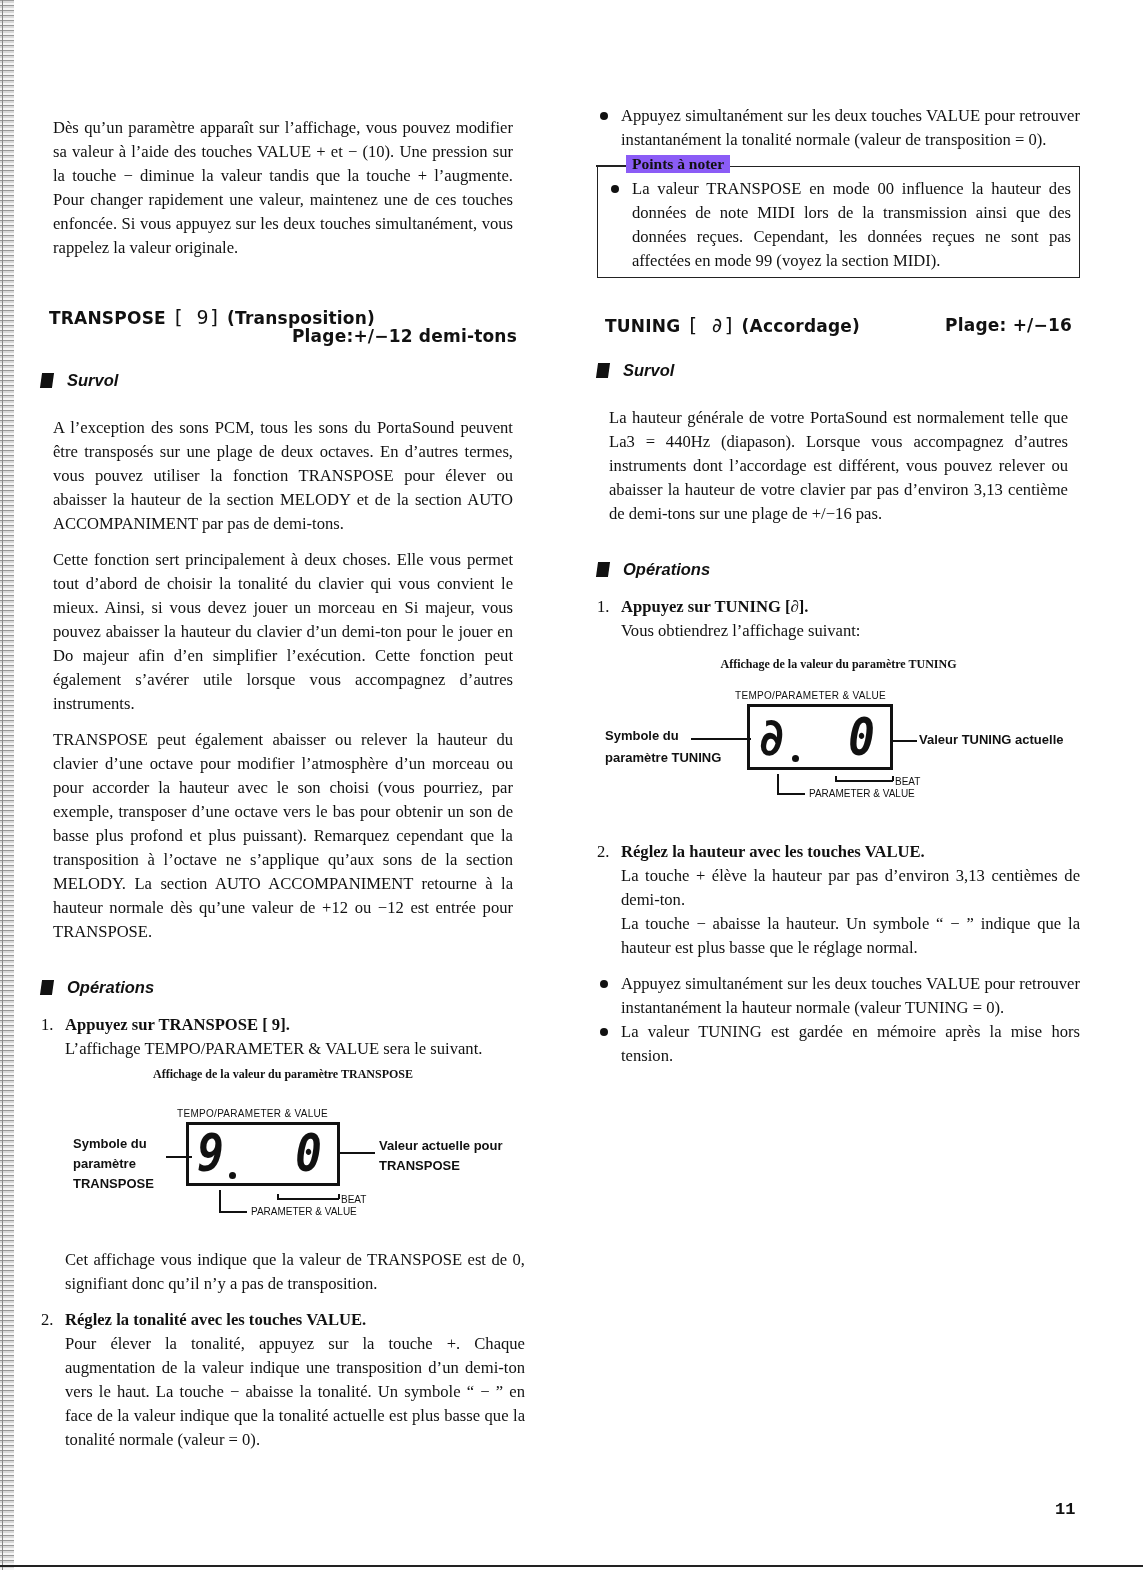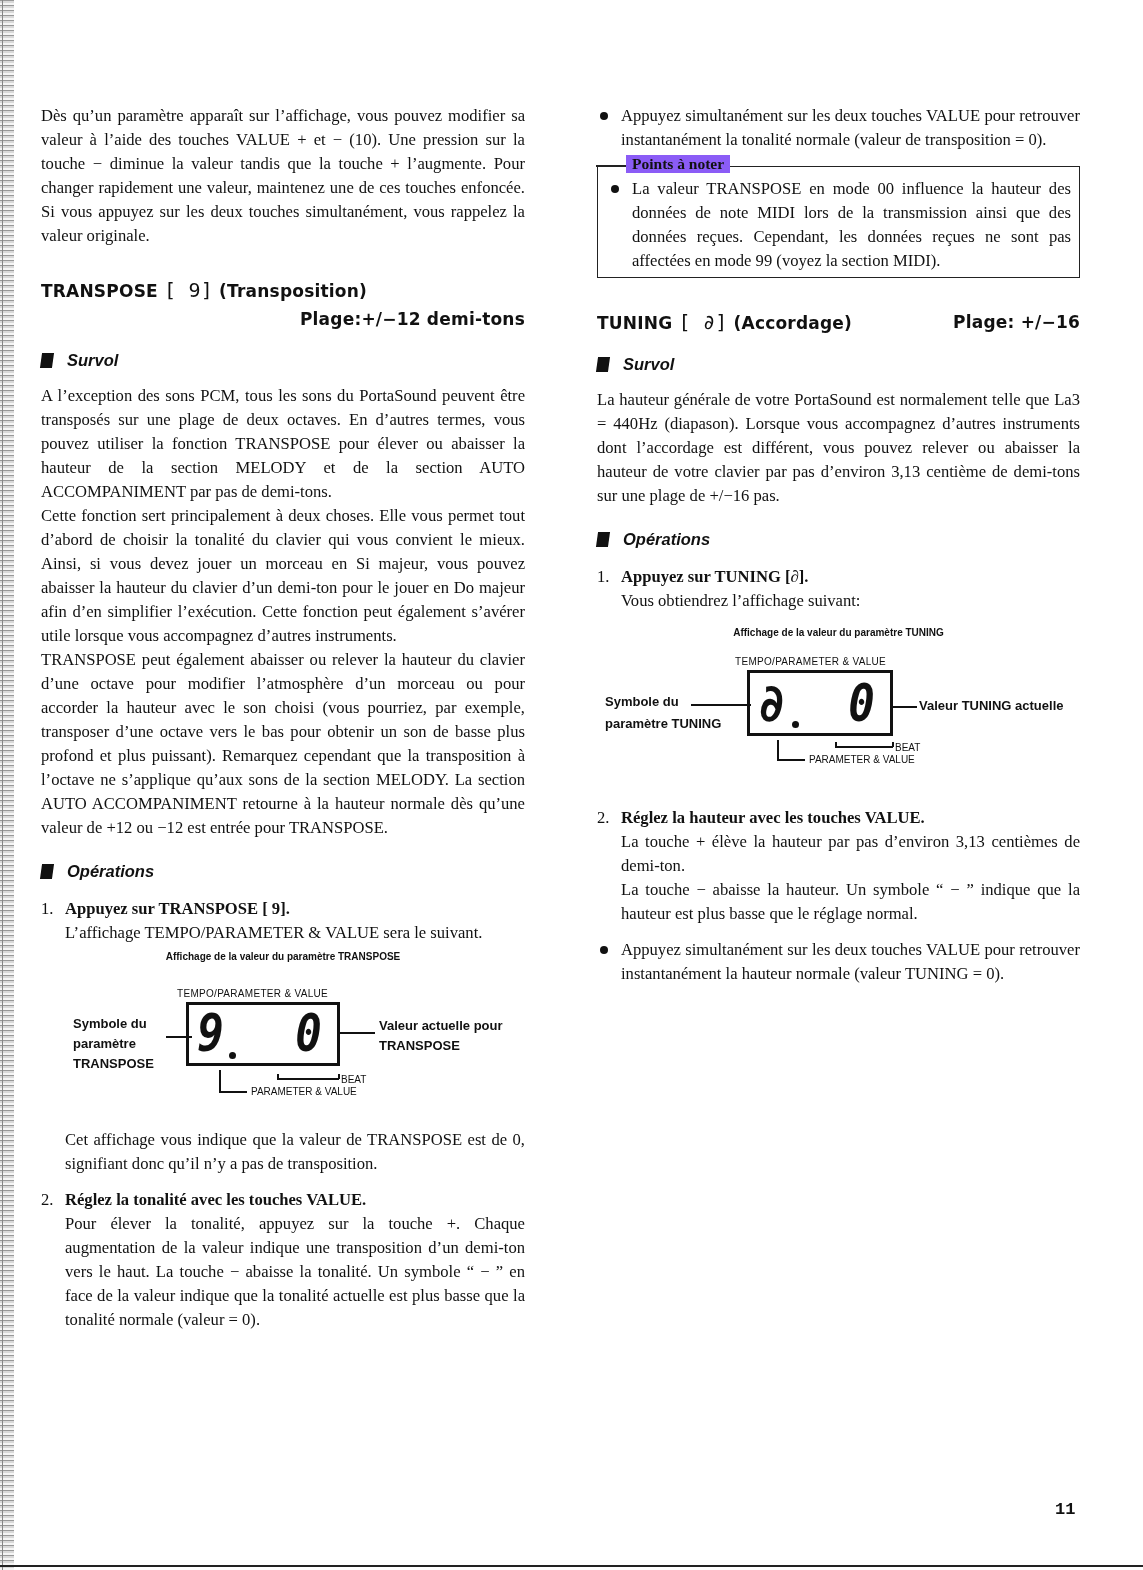--- a/index.html
+++ b/index.html
@@ -11,43 +11,43 @@
   .scan-edge {
     position: absolute; left: 0; top: 0; width: 14px; height: 1570px;
     background: repeating-linear-gradient(180deg, #444 0 1px, #bbb 1px 3px, #eee 3px 5px);
     opacity: 0.55;
   }
   .scan-edge::after { content: ""; position: absolute; left: 2px; top: 0; width: 1px; height: 100%; background: #222; }
   .bottom-rule { position: absolute; left: 0; top: 1565px; width: 1143px; height: 2px; background: #222; }
   .col { position: absolute; top: 104px; }
   .col-left { left: 41px; width: 484px; }
   .col-right { left: 597px; width: 483px; }
-  p.body { margin: 0; font-size: 16.6px; line-height: 24px; text-align: justify; }
+  p.body { margin: 12px; font-size: 16.6px; line-height: 24px; text-align: justify; }
   .sans-h {
     font-family: "DejaVu Sans", "Liberation Sans", sans-serif; font-weight: bold;
     font-size: 17px; letter-spacing: 0.2px;
   }
-  .section-title { margin: 0; line-height: 28px; }
+  .section-title { margin: 8px; line-height: 18px; }
   .section-title .right { display: block; text-align: right; }
   .seg { font-family: "DejaVu Sans Mono", monospace; font-weight: normal; font-size: 20px; }
   .sub-h {
     font-family: "Liberation Sans", "DejaVu Sans", sans-serif; font-weight: bold; font-style: italic;
     font-size: 16.5px; display: flex; align-items: center; margin: 0;
   }
   .sub-h .sq { display: inline-block; width: 12px; height: 15px; background: #111; margin-right: 14px; transform: skewX(-8deg); }
   ol.steps { list-style: none; margin: 0; padding: 0; }
   ol.steps li { position: relative; padding-left: 24px; font-size: 16.6px; line-height: 24px; text-align: justify; }
   ol.steps li .num { position: absolute; left: 0; top: 0; }
   ol.steps li b { font-weight: bold; }
   ul.bullets { list-style: none; margin: 0; padding: 0; }
   ul.bullets li { position: relative; padding-left: 24px; font-size: 16.6px; line-height: 24px; text-align: justify; }
   ul.bullets li::before { content: ""; position: absolute; left: 3px; top: 8px; width: 8px; height: 8px; border-radius: 50%; background: #111; }
   .caption {
-    font-family: Liberation Sans, sans-serif; font-weight: bold;
-    font-size: 10px; text-align: center;
+    font-family: Liberation Serif, serif; font-weight: bold;
+    font-size: 12px; text-align: center;
   }
   .lcd-fig { position: relative; font-family: "Liberation Sans", "DejaVu Sans", sans-serif; }
   .lcd-top { position: absolute; font-size: 10px; letter-spacing: 0.3px; }
   .lcd-box { position: absolute; border: 3px solid #111; box-sizing: border-box; }
   .lcd-digit { position: absolute; font-family: "DejaVu Sans Mono", monospace; font-size: 52px; line-height: 52px; font-style: italic; font-weight: bold; transform: scaleX(0.85); }
   .lcd-dot { position: absolute; width: 7px; height: 7px; border-radius: 50%; background: #111; }
   .fig-label { position: absolute; font-size: 13px; font-weight: bold; line-height: 20px; }
   .fig-small { position: absolute; font-size: 10px; }
   .line { position: absolute; background: #111; }
   .notebox { position: relative; border: 1.5px solid #222; padding: 6px 8px 4px 10px; margin-top: 14px; }
@@ -208,17 +208,18 @@
       <span class="num">2.</span>
       <b>Réglez la hauteur avec les touches VALUE.</b><br>
       <span>La touche + élève la hauteur par pas d’environ 3,13 centièmes de demi-ton.</span><br>
       <span>La touche − abaisse la hauteur. Un symbole “ − ” indique que la hauteur est plus basse que le réglage normal.</span>
     </li>
   </ol>
 
   <div style="height:12px"></div>
   <ul class="bullets">
     <li>Appuyez simultanément sur les deux touches VALUE pour retrouver instantanément la hauteur normale (valeur TUNING = 0).</li>
+    <li>La valeur TUNING est gardée en mémoire après la mise hors tension.</li>
   </ul>
 </div>
 
 <div class="page-number">11</div>
 <div class="bottom-rule"></div>
 
 </body></html>

